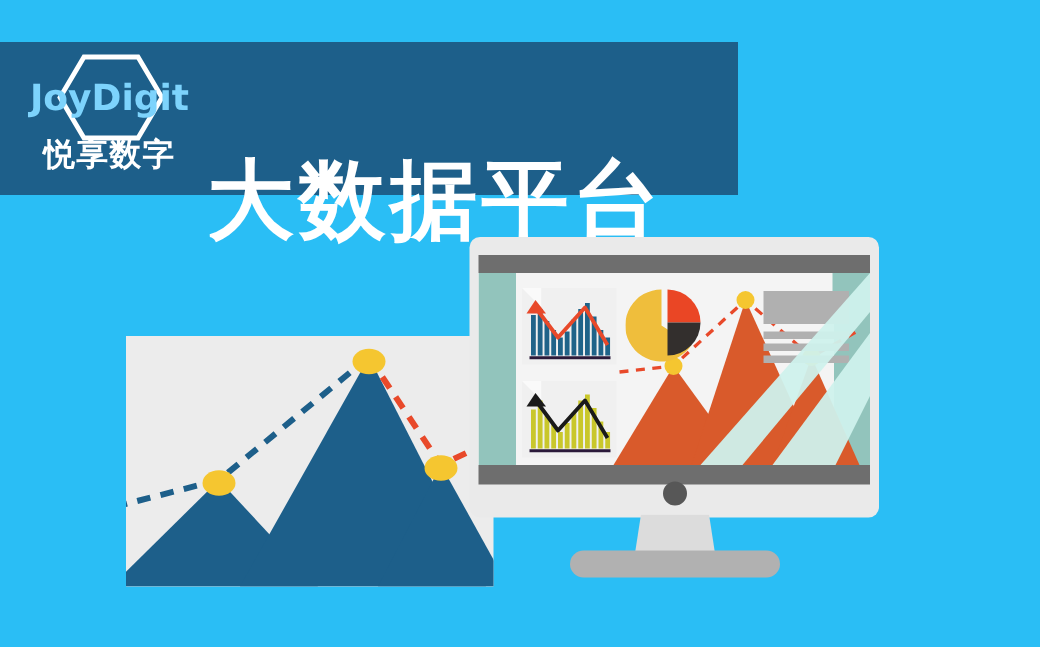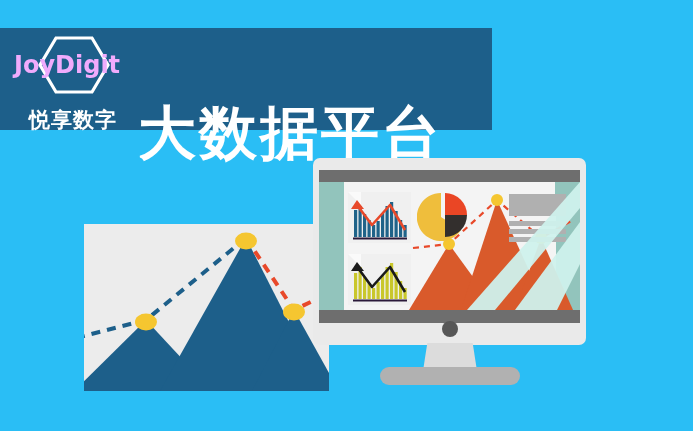--- a/index.html
+++ b/index.html
@@ -13,27 +13,27 @@
 
   
   .banner{
     position:absolute;left:0;top:28px;width:492px;height:102px;
     background:#1D5F8A;
   }
   .logo-box{position:absolute;left:14px;top:6px;width:118px;height:92px;}
   .logo-hex{position:absolute;left:24px;top:2px;width:72px;height:58px;}
   .logo-word{
     position:absolute;left:0;top:16px;width:118px;height:30px;
-    color:#f0abfc;font-size:24px;font-weight:bold;letter-spacing:0px;
-    text-align:left;line-height:30px;font-family:"DejaVu Sans",sans-serif;
+    color:#7dd3fc;font-size:24px;font-weight:bold;letter-spacing:0px;
+    text-align:center;line-height:30px;font-family:"DejaVu Sans",sans-serif;
   }
   .logo-cn{
     position:absolute;left:0;top:56px;width:118px;height:28px;
     color:#ffffff;font-size:21px;font-weight:bold;letter-spacing:1px;
-    text-align:center;line-height:28px;margin-top:16px;
+    text-align:center;line-height:28px;
   }
   .banner-title{
     position:absolute;left:138px;top:46px;
     color:#ffffff;font-size:58px;font-weight:bold;letter-spacing:3px;
     line-height:70px;white-space:nowrap;
     font-family:"DejaVu Sans","Liberation Sans",sans-serif;
     margin-top:24px;
   }
 
   

